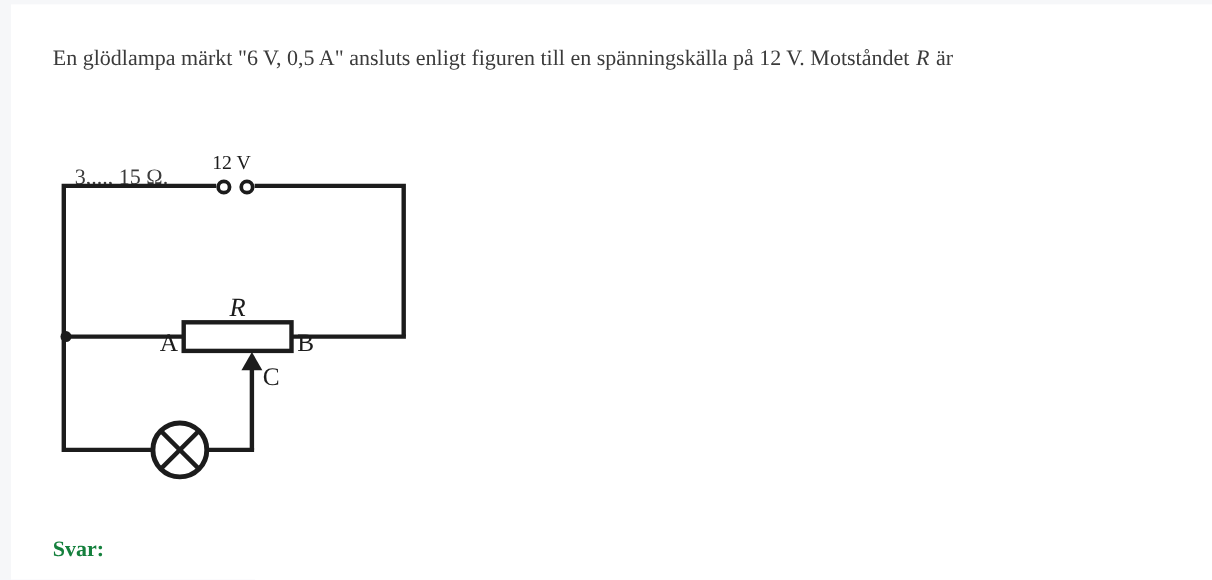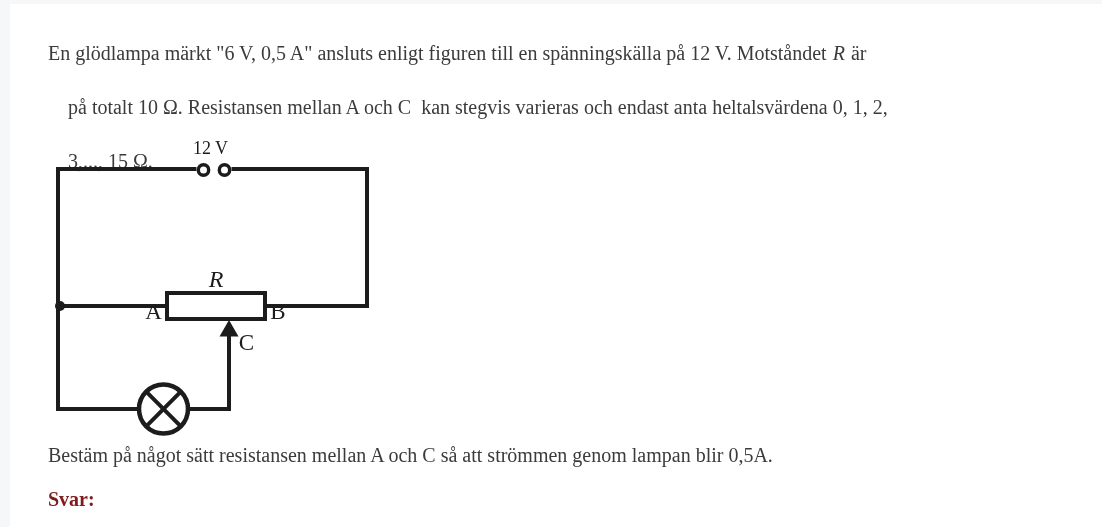--- a/index.html
+++ b/index.html
@@ -30,21 +30,21 @@
     font-size: 20px;
     line-height: 27px;
     white-space: pre-wrap;
   }
   .para { left: 48px; top: 40px; width: 1020px; }
   .mathvar {
     font-style: italic;
     margin: 0 6px;
   }
   .question { left: 48px; top: 442px; width: 1020px; }
-  .answer   { left: 48px; top: 486px; font-weight: bold; color: #7f1d1d; }
+  .answer   { left: 48px; top: 486px; font-weight: bold; color: #15803d; }
   .circuit-svg {
     position: absolute;
     left: 40px;
     top: 130px;
     width: 370px;
     height: 320px;
   }
   .ink { stroke: #1c1c1c; fill: none; stroke-width: 4; }
   .ink-fill { fill: #1c1c1c; stroke: none; }
   .cc-label {
@@ -52,21 +52,21 @@
     fill: #1c1c1c;
   }
 </style>
 </head>
 <body>
 
 <div class="stage">
   <div class="panel"></div>
 
   <div class="para"><span>En glödlampa märkt "6 V, 0,5 A" ansluts enligt figuren till en spänningskälla på 12 V. Motståndet</span><span class="mathvar">R</span><span>är</span><br>
-    <span>på totalt 10 Ω. Resistansen mellan A och C  kan stegvis varieras och endast anta heltalsvärdena 0, 1, 2,</span><br>
+    <br>
     <span>3,..., 15 Ω.</span>
   </div>
 
   <svg class="circuit-svg" viewBox="40 130 370 320">
 
     <polyline class="ink" points="196.5,169 58,169 58,409 139,409"></polyline>
 
     <polyline class="ink" points="231.5,169 367,169 367,306"></polyline>
 
     <line class="ink" x1="56" y1="306" x2="369" y2="306"></line>
@@ -86,16 +86,15 @@
     <polygon class="ink-fill" points="229,320 219.5,336.5 238.5,336.5"></polygon>
     <text class="cc-label" x="246.5" y="350" font-size="23" text-anchor="middle">C</text>
 
     <circle cx="163.5" cy="409" r="24.5" fill="#ffffff" stroke="#1c1c1c" stroke-width="4.5"></circle>
     <line class="ink" x1="146.2" y1="391.7" x2="180.8" y2="426.3" stroke-width="4"></line>
     <line class="ink" x1="180.8" y1="391.7" x2="146.2" y2="426.3" stroke-width="4"></line>
 
     <line class="ink" x1="188" y1="409" x2="231" y2="409"></line>
   </svg>
 
-  <div class="textline question">Bestäm på något sätt resistansen mellan A och C så att strömmen genom lampan blir 0,5A.</div>
 
   <div class="textline answer">Svar:</div>
 </div>
 
 </body></html>

